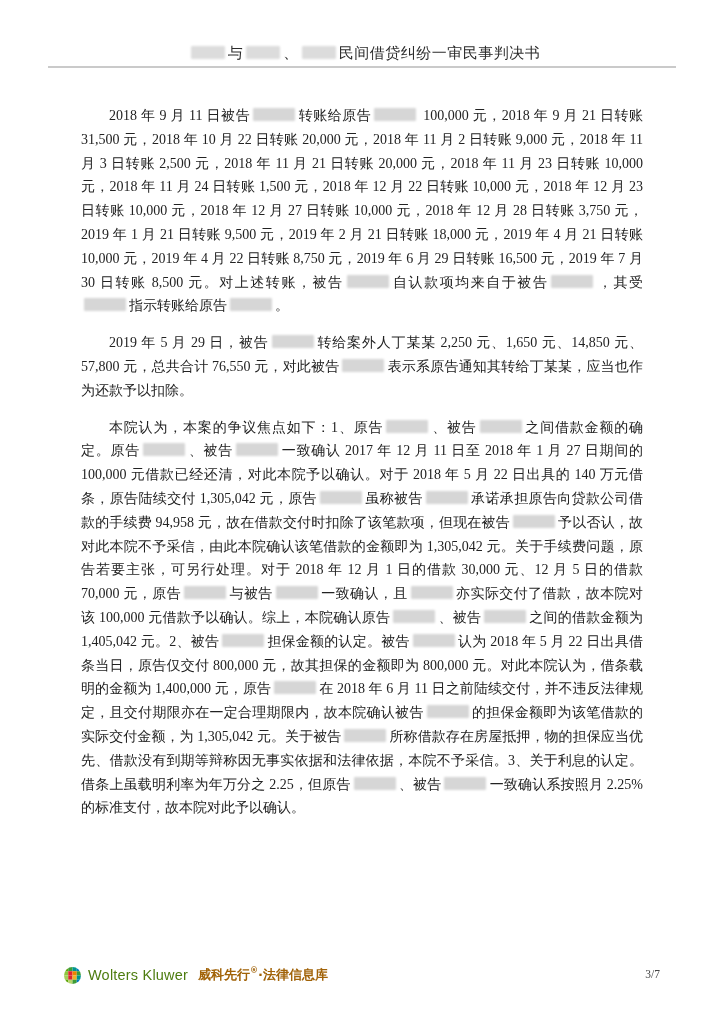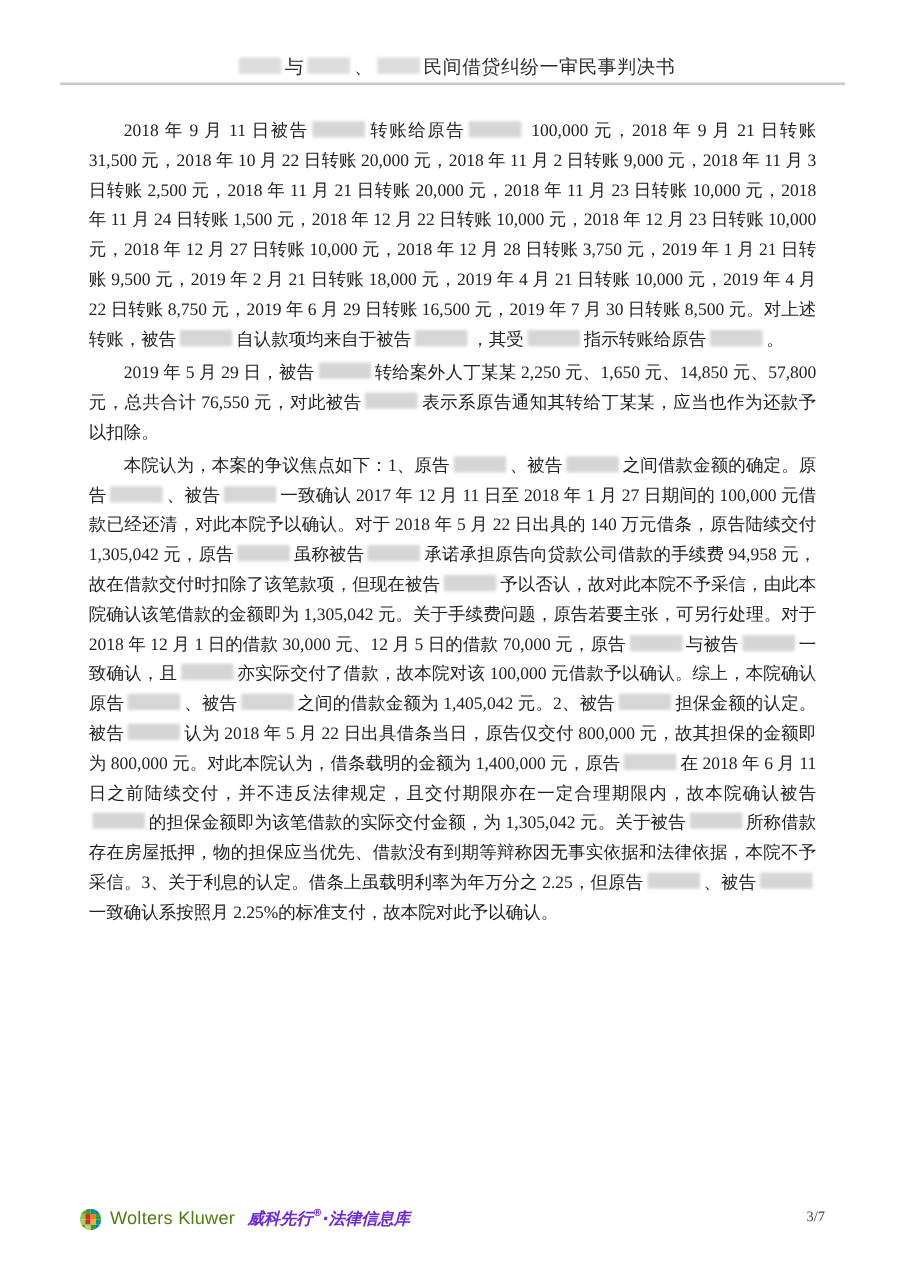--- a/index.html
+++ b/index.html
@@ -27,21 +27,21 @@
     background: #cacaca;
   }
   .doc-body {
     position: absolute;
     top: 91px; left: 68px;
     width: 588px;
     font-size: 14px;
     line-height: 23.8px;
     text-align: justify;
   }
-  p.para { margin: 3px; text-indent: 2em; }
+  p.para { margin: 13px; text-indent: 2em; }
   .redact {
     display: inline-block;
     width: 42px; height: 13px;
     background: #d6d6d6;
     border-radius: 1px;
     filter: blur(1.1px);
     vertical-align: -1px;
     margin: 0 3px;
   }
   .redact-title {
@@ -59,22 +59,21 @@
     font-family: "Liberation Sans", "DejaVu Sans", sans-serif;
     font-size: 14.5px;
     color: #4d7c0f;
     letter-spacing: 0.2px;
     margin-right: 10px;
   }
   .product {
     font-family: "DejaVu Sans", "Liberation Sans", sans-serif;
     font-size: 13px;
     font-weight: 600;
-    color: #6d28d9;
-    font-style: italic;
+    color: #a16207;
   }
   .product sup { font-size: 8px; vertical-align: 6px; }
   .page-num {
     position: absolute;
     right: 64px; top: 968px;
     font-size: 11.5px;
     color: #444444;
     font-family: "Liberation Serif", "DejaVu Serif", serif;
   }
 </style>

